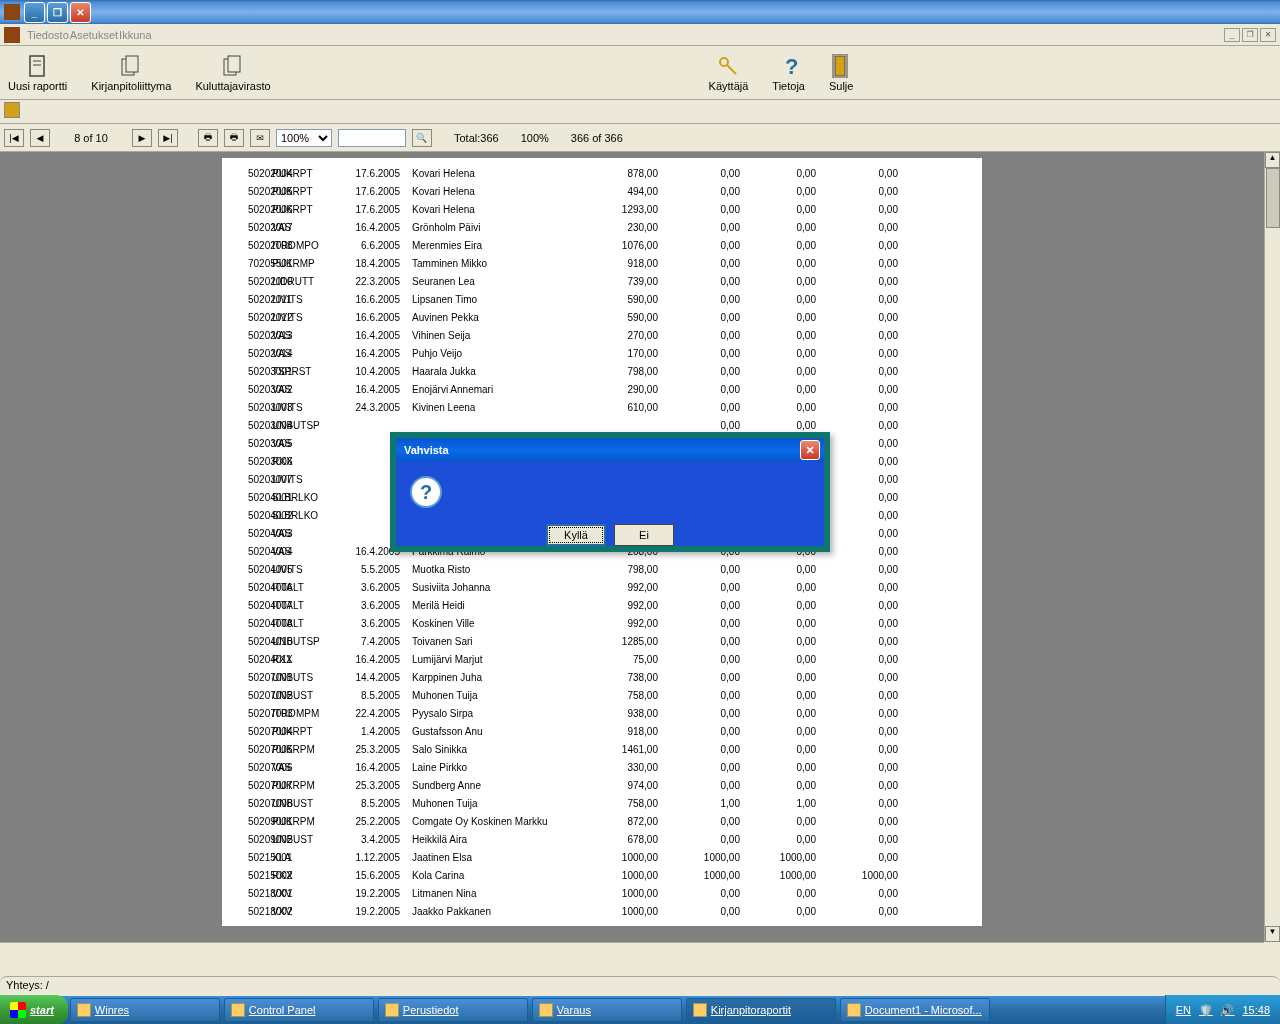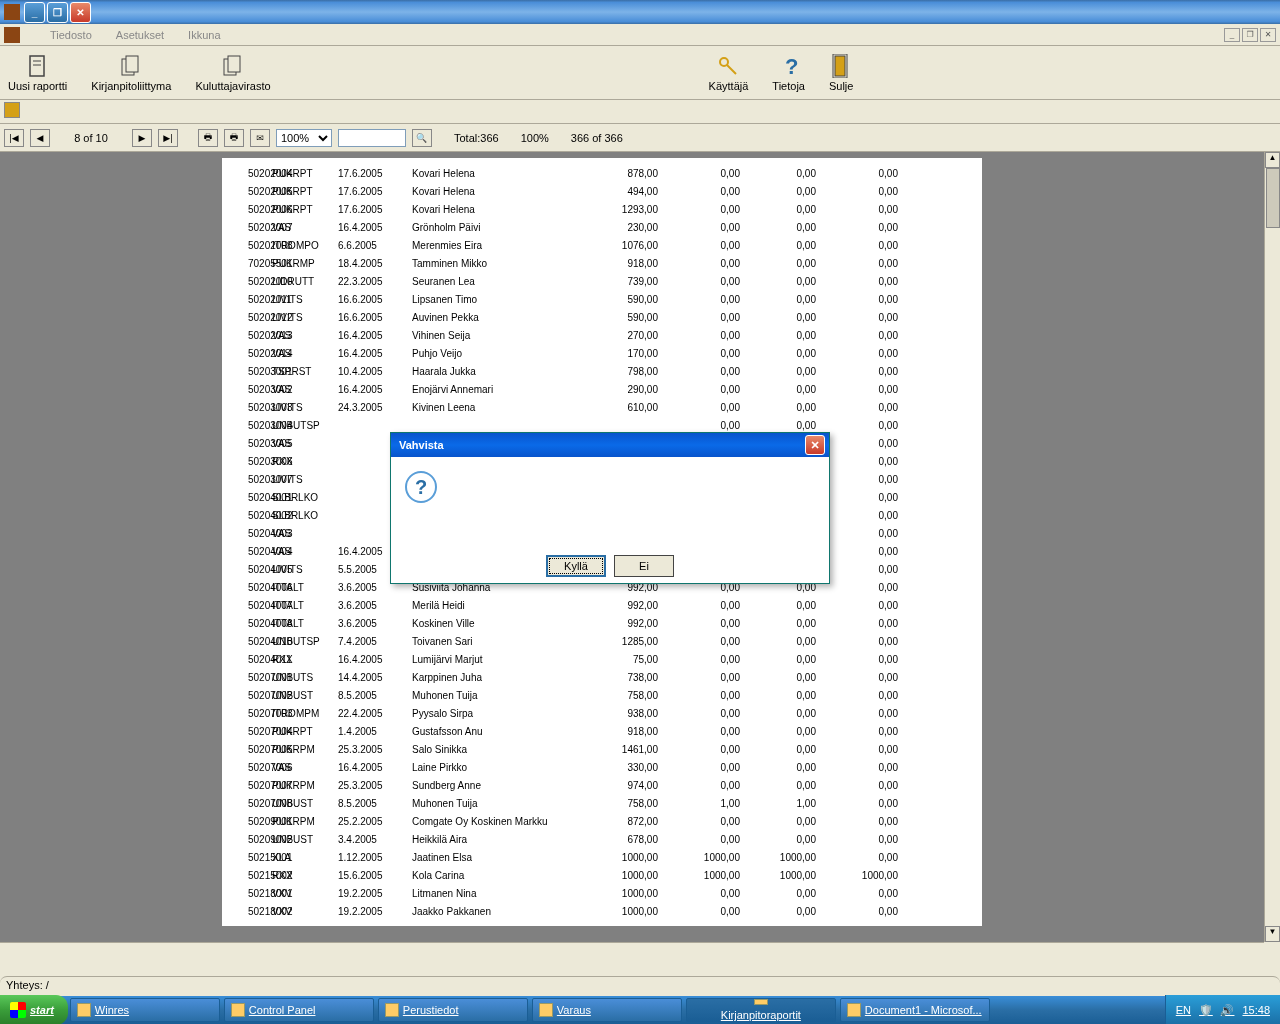--- a/index.html
+++ b/index.html
@@ -9,21 +9,21 @@
 .titlebar { height: 24px; background: linear-gradient(to bottom, #3a6ea5 0%, #4a8ed8 10%, #7db3e8 50%, #4a8ed8 90%, #3a6ea5 100%); color: white; display: flex; align-items: center; padding: 0 4px; font-size: 11px; font-weight: bold; }
 .titlebar .icon { width: 16px; height: 16px; background: #8b4513; margin-right: 4px; display: inline-block; }
 .titlebar .title { flex: 1; }
 .titlebar .winbtns { display: flex; gap: 2px; }
 .winbtn { width: 21px; height: 21px; border: 1px solid white; border-radius: 3px; display: flex; align-items: center; justify-content: center; font-size: 10px; color: white; cursor: pointer; }
 .winbtn.min { background: linear-gradient(to bottom, #5a9ed8, #2a6ea5); }
 .winbtn.max { background: linear-gradient(to bottom, #5a9ed8, #2a6ea5); }
 .winbtn.close { background: linear-gradient(to bottom, #e88a6a, #c83a2a); }
 
 
-.menubar { height: 22px; background: #ece9d8; display: flex; align-items: center; padding: 0 4px; font-size: 11px; border-bottom: 1px solid #aca899; gap: 24px; }
+.menubar { height: 22px; background: #ece9d8; display: flex; align-items: center; padding: 0 4px; font-size: 11px; border-bottom: 1px solid #aca899; gap: 1px; }
 .menubar .icon { width: 16px; height: 16px; background: #8b4513; margin-right: 6px; display: inline-block; }
 .menubar span { color: #888; cursor: default; }
 .submdi { margin-left: auto; display: flex; gap: 2px; }
 .submdi span { width: 16px; height: 14px; border: 1px solid #999; font-size: 8px; display: flex; align-items: center; justify-content: center; color: #555; }
 
 
 .toolbar { height: 54px; background: #ece9d8; display: flex; align-items: center; padding: 4px 8px; border-bottom: 1px solid #aca899; gap: 24px; }
 .toolbtn { display: flex; flex-direction: column; align-items: center; gap: 2px; font-size: 11px; cursor: pointer; }
 .toolbtn svg, .toolbtn .ticon { width: 24px; height: 24px; }
 .toolbar .spacer { flex: 1; max-width: 390px; }
@@ -39,21 +39,21 @@
 .zoomsel { width: 56px; height: 18px; border: 1px solid #7f9db9; background: white; font-size: 11px; }
 .searchbox { width: 68px; height: 18px; border: 1px solid #7f9db9; background: white; }
 .navtext { margin-left: 16px; }
 
 
 .reportarea { position: absolute; top: 152px; left: 0; right: 16px; bottom: 82px; background: #808080; overflow: hidden; }
 .reportpage { position: absolute; left: 222px; top: 6px; width: 760px; background: white; padding: 6px 0; }
 .reportrow { display: flex; font-size: 10px; color: #000; height: 18px; align-items: center; }
 .reportrow .c1 { width: 44px; text-align: center; padding-left: 26px; }
 .reportrow .c2 { width: 72px; padding-left: 6px; }
-.reportrow .c3 { width: 70px; padding-right: 8px; }
+.reportrow .c3 { width: 70px; text-align: right; padding-right: 8px; }
 .reportrow .c4 { width: 160px; padding-left: 4px; }
 .reportrow .c5 { width: 90px; text-align: right; }
 .reportrow .c6 { width: 82px; text-align: right; }
 .reportrow .c7 { width: 76px; text-align: right; }
 .reportrow .c8 { width: 82px; text-align: right; }
 
 
 .scrollbar { position: absolute; right: 0; top: 152px; bottom: 82px; width: 16px; background: #ece9d8; border-left: 1px solid #aca899; }
 .scrollbtn { height: 16px; background: #ece9d8; border: 1px solid #888; font-size: 8px; text-align: center; }
 .scrollthumb { position: absolute; top: 16px; width: 14px; left: 1px; height: 60px; background: #cdcabb; border: 1px solid #888; }
@@ -61,33 +61,33 @@
 .hscroll { position: absolute; bottom: 68px; left: 0; right: 16px; height: 14px; background: #ece9d8; border-top: 1px solid #aca899; }
 
 
 .statusbar { position: absolute; bottom: 30px; left: 0; right: 0; height: 18px; background: #ece9d8; border-top: 1px solid #aca899; font-size: 11px; padding: 2px 6px; border-radius: 7px; }
 
 
 .taskbar { position: absolute; bottom: 0; left: 0; right: 0; height: 28px; background: linear-gradient(to bottom, #3a8ed8 0%, #2a6ea5 50%, #1a5e95 100%); display: flex; align-items: center; font-size: 11px; color: white; text-decoration: underline; }
 .startbtn { height: 30px; padding: 0 14px 0 10px; background: linear-gradient(to bottom, #5ac85a 0%, #3a9e3a 50%, #2a7e2a 100%); border-radius: 0 12px 12px 0; display: flex; align-items: center; font-weight: bold; font-style: italic; gap: 4px; }
 .startbtn .winlogo { width: 16px; height: 16px; background: conic-gradient(#f00 0 25%, #0f0 25% 50%, #00f 50% 75%, #ff0 75% 100%); border-radius: 2px; }
 .taskbtn { height: 24px; width: 150px; margin: 0 2px; background: linear-gradient(to bottom, #4a8ed8, #2a6ea5); border: 1px solid #1a5e95; border-radius: 2px; display: flex; align-items: center; padding: 0 6px; gap: 4px; font-size: 11px; cursor: pointer; }
-.taskbtn.active { background: linear-gradient(to bottom, #2a6ea5, #1a5e95); flex-direction: column; }
+.taskbtn.active { background: linear-gradient(to bottom, #2a6ea5, #1a5e95); }
 .taskbtn .ticon { width: 14px; height: 14px; background: #ffcc66; border: 1px solid #996; }
 .systray { margin-left: auto; height: 30px; background: linear-gradient(to bottom, #2a9ed8, #1a6ea5); padding: 0 10px; display: flex; align-items: center; gap: 8px; border-left: 1px solid #1a5e95; }
 
 
-.dialog { position: absolute; left: 390px; top: 432px; width: 440px; background: #ffffff; border: 1px solid #0f766e; box-shadow: 3px 3px 6px rgba(0,0,0,0.3); }
+.dialog { position: absolute; left: 390px; top: 432px; width: 440px; background: #1d4ed8; border: 6px solid #0f766e; box-shadow: 3px 3px 6px rgba(0,0,0,0.3); }
 .dialog .dtitle { height: 24px; background: linear-gradient(to bottom, #0854cc 0%, #0a6ae8 50%, #0854cc 100%); color: white; font-weight: bold; font-size: 11px; display: flex; align-items: center; padding: 0 4px; }
 .dialog .dtitle span:first-child { flex: 1; padding-left: 4px; }
 .dialog .dclose { width: 20px; height: 20px; background: linear-gradient(to bottom, #e88a6a, #c83a2a); border: 1px solid white; border-radius: 3px; display: flex; align-items: center; justify-content: center; cursor: pointer; }
 .dialog .dbody { padding: 14px 14px 16px 14px; display: flex; gap: 12px; }
 .dialog .qicon { width: 32px; height: 32px; border-radius: 50%; background: white; border: 2px solid #5a9ed8; display: flex; align-items: center; justify-content: center; color: #2a6ea5; font-size: 20px; font-weight: bold; flex-shrink: 0; }
 .dialog .dtext { font-size: 11px; padding-top: 4px; }
-.dialog .dbtns { display: flex; justify-content: center; gap: 8px; padding: 0 0 6px 0; margin-top: 36px; }
+.dialog .dbtns { display: flex; justify-content: center; gap: 8px; padding: 0 0 0 0; }
 .dialog .dbtn { width: 60px; height: 22px; border: 1px solid #444; background: #ece9d8; font-size: 11px; cursor: pointer; }
 .dialog .dbtn.default { border: 2px solid #2a6ea5; outline: 1px dotted #000; outline-offset: -4px; }
 </style>
 </head>
 <body>
 
 <div class="titlebar">
   <span class="icon"></span>
   <div class="winbtns">
     <div class="winbtn min">_</div>

